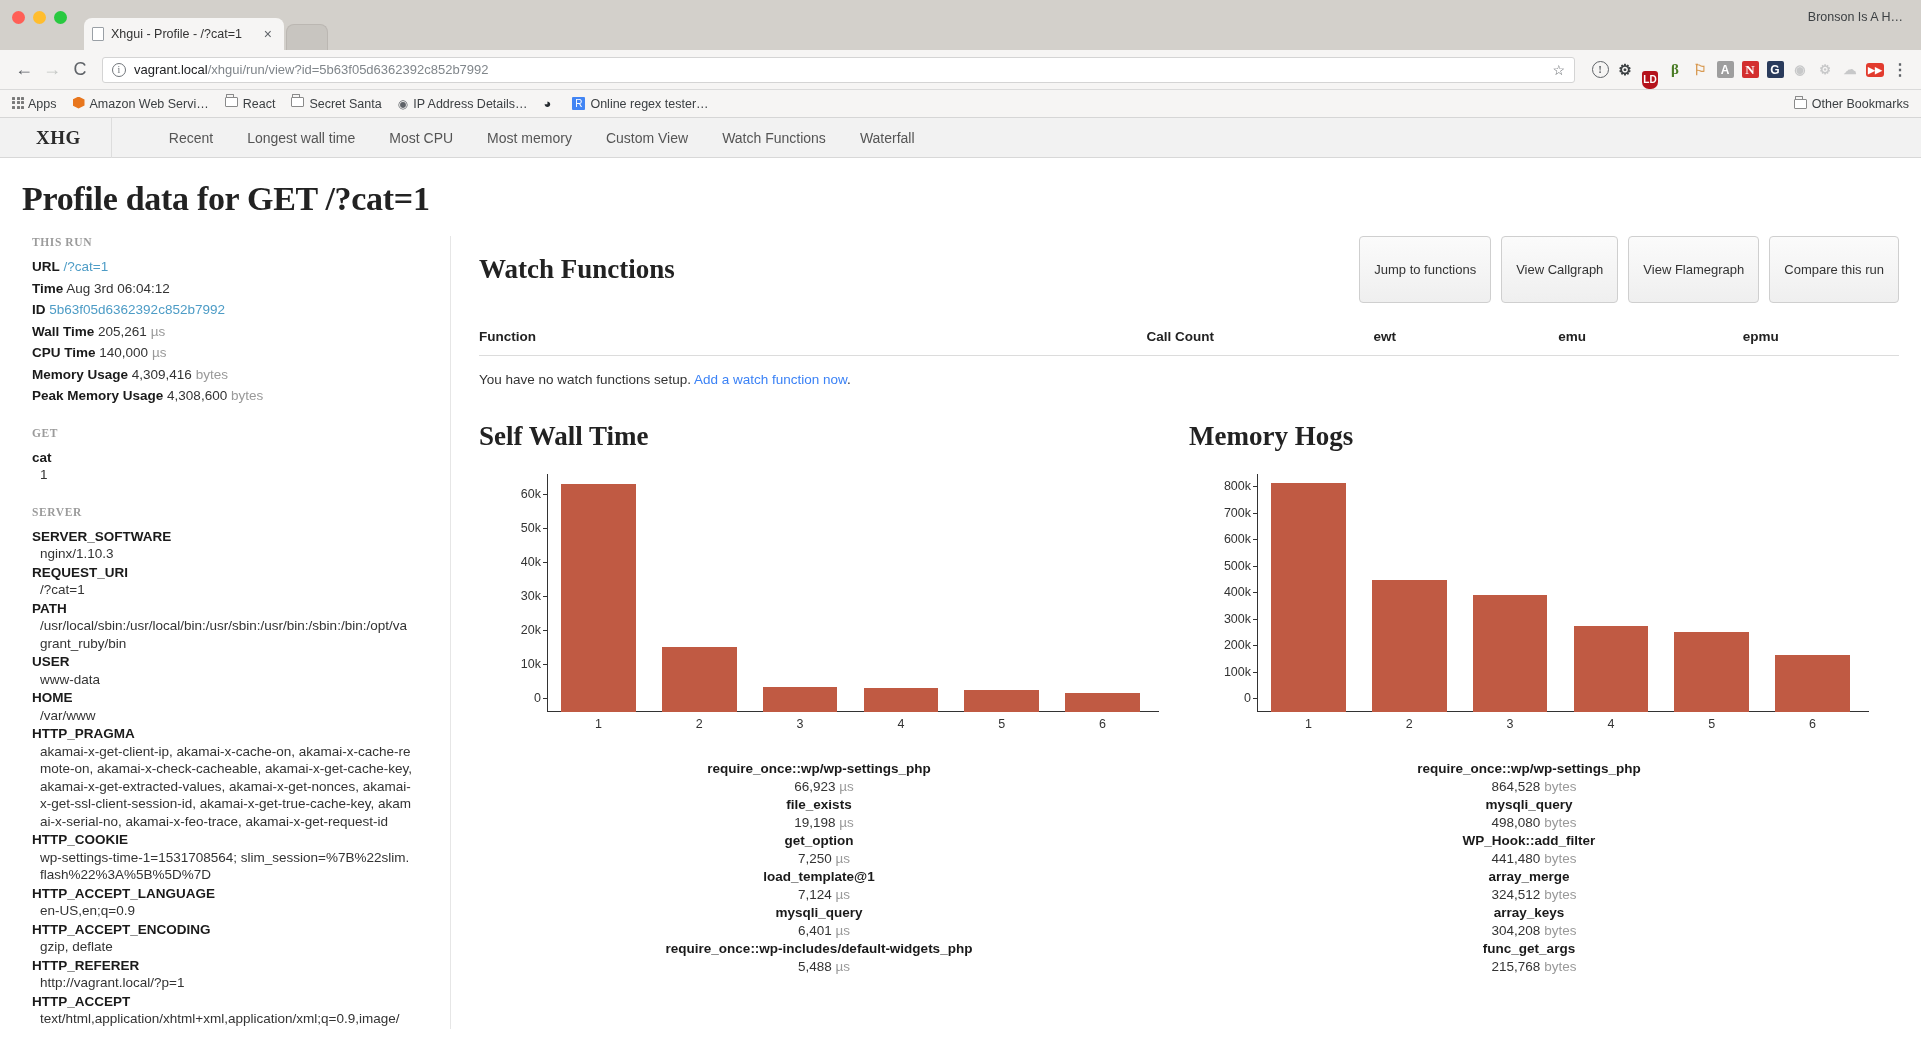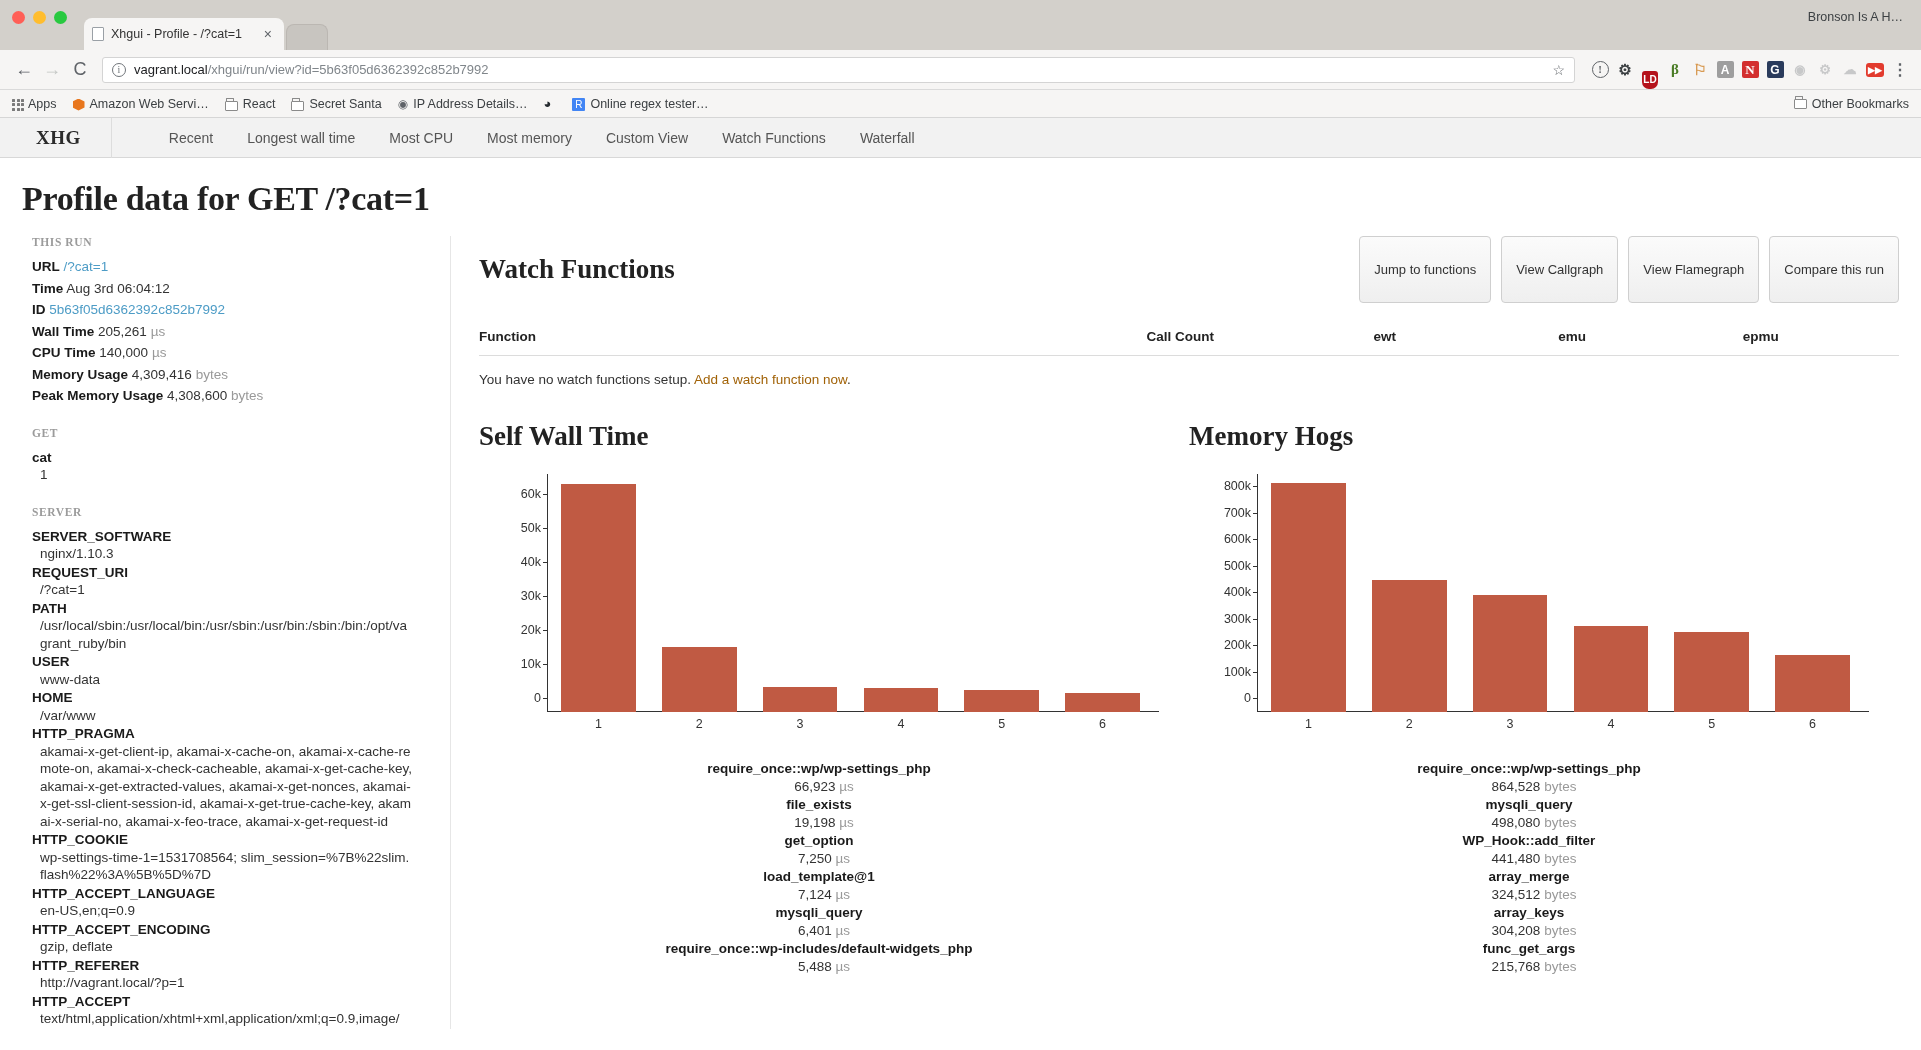--- a/index.html
+++ b/index.html
@@ -123,21 +123,21 @@
   .ext-menu { color: #5f6368; font-size: 16px; letter-spacing: 0; }
 
   .bookmarks {
     height: 28px;
     background: #f6f5f4;
     display: flex; align-items: center;
     padding: 0 12px;
     font-size: 12.5px; color: #3c4043;
     border-bottom: 1px solid #d6d6d6;
   }
-  .bm { display: flex; align-items: flex-end; margin-right: 16px; white-space: nowrap; }
+  .bm { display: flex; align-items: flex-start; margin-right: 16px; white-space: nowrap; }
   .bm-icon { margin-right: 5px; display: flex; align-items: center; }
   .grid-icon {
     display: grid; grid-template-columns: repeat(3, 3px);
     gap: 1.5px; width: 11px;
   }
   .grid-icon i { width: 3px; height: 3px; background: #7a7a7a; border-radius: 0.5px; display: block; }
   .folder {
     width: 13px; height: 10px;
     border: 1.3px solid #8a8a8a; border-radius: 1px;
     background: #fff;
@@ -234,21 +234,21 @@
 
   .wf-table { width: 100%; margin-top: 26px; border-collapse: collapse; }
   .wf-table th {
     text-align: left;
     font-size: 13.5px; font-weight: bold; color: #222;
     padding: 0 0 11px 0;
     border-bottom: 1px solid #dcdcdc;
   }
   .wf-table th.num { text-align: left; }
   .wf-empty { padding: 16px 0 0 0; font-size: 13.5px; color: #333; }
-  .wf-empty a { color: #a16207; text-decoration: none; }
+  .wf-empty a { color: #3b82f6; text-decoration: none; }
 
   .charts { display: flex; margin-top: 34px; }
   .chart-col { width: 50%; padding-right: 30px; }
   .chart-title {
     font-family: "Liberation Serif", serif;
     font-weight: bold; font-size: 27px; color: #222;
     margin-bottom: 22px;
   }
 
   .plot { position: relative; height: 260px; margin-left: 22px; }

